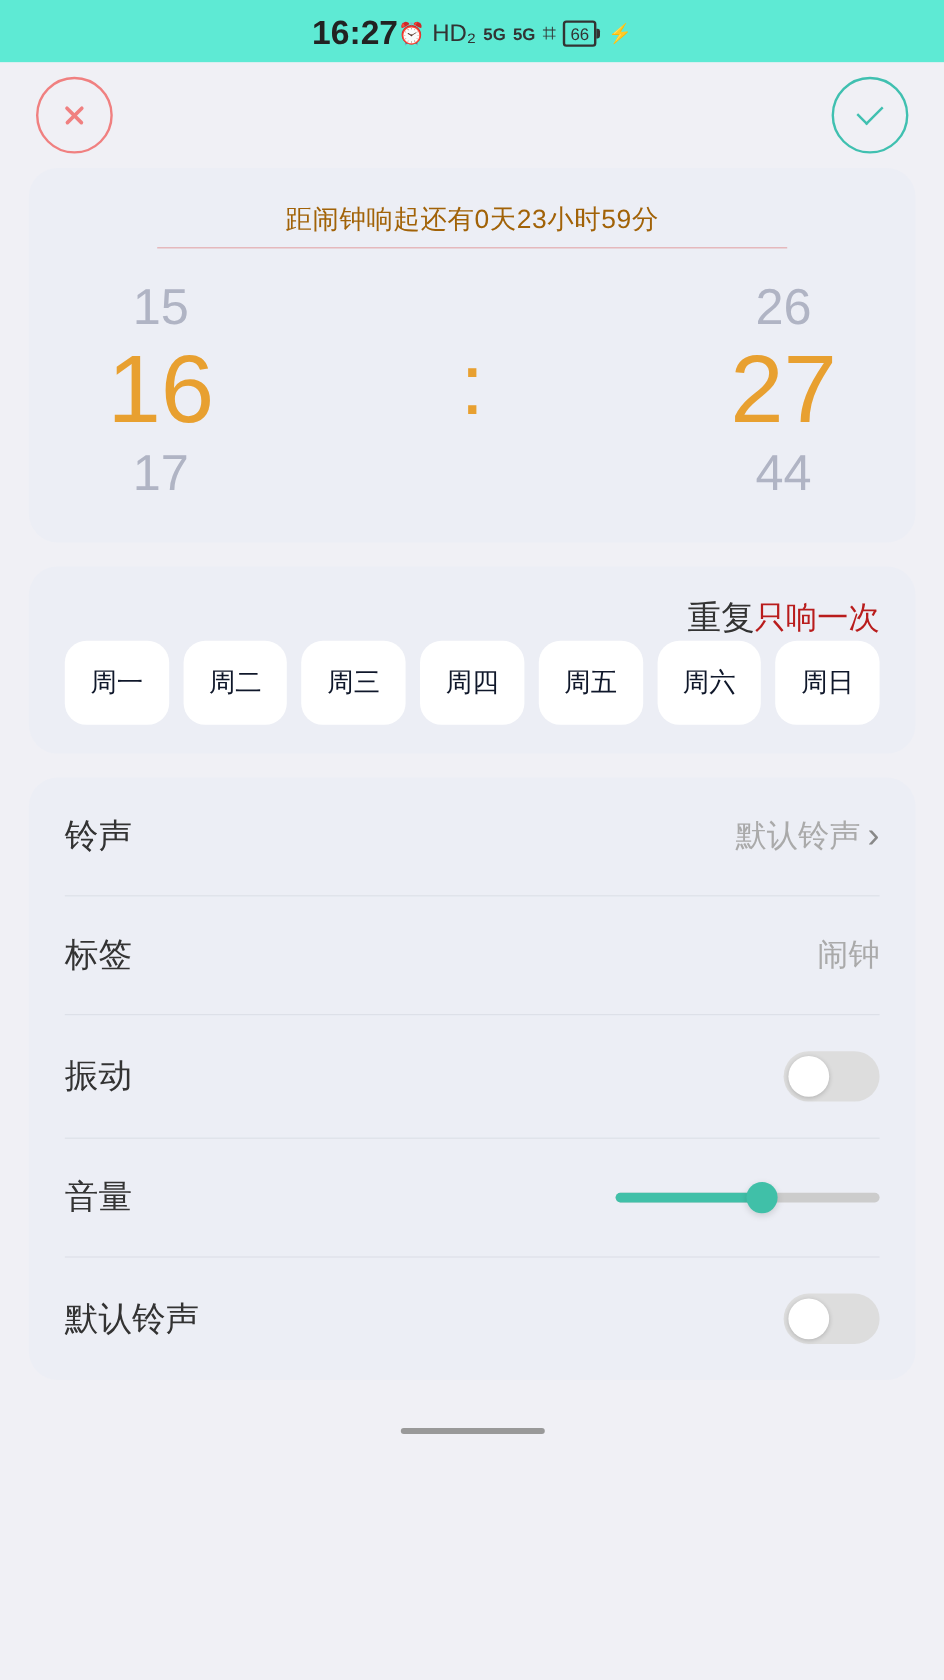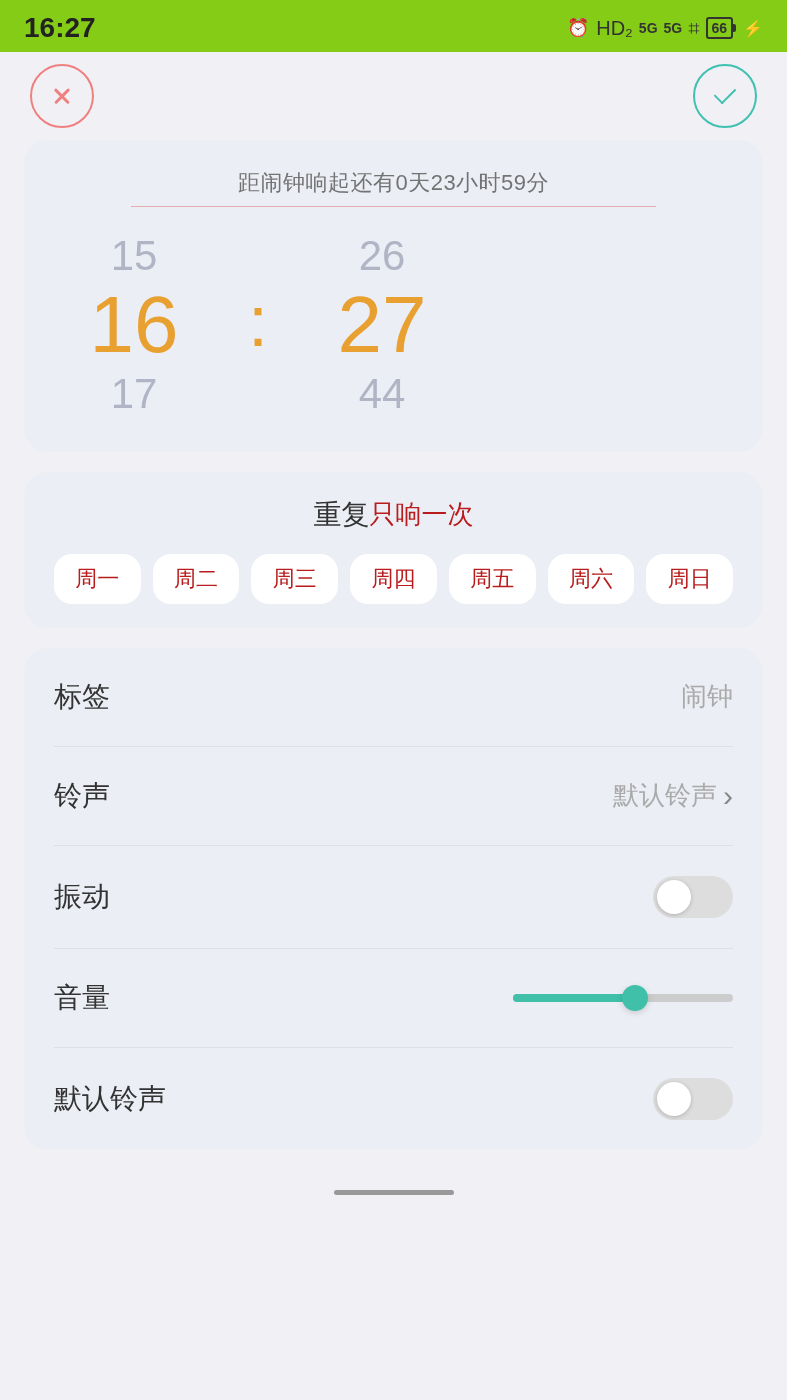--- a/index.html
+++ b/index.html
@@ -8,44 +8,44 @@
       min-height: 1400px;
       background: #f0f0f5;
       font-family: -apple-system, 'PingFang SC', 'Helvetica Neue', sans-serif;
       position: relative;
       overflow-x: hidden;
     }
 
     
     .status-bar {
       display: flex;
-      justify-content: space-between;
+      justify-content: center;
       align-items: center;
       padding: 10px 24px 6px;
-      background: #84cc16;
+      background: #5eead4;
       height: 52px;
     }
     .status-time {
       font-size: 28px;
       font-weight: 600;
       color: #222;
     }
     .status-icons {
       display: flex;
       align-items: center;
       gap: 6px;
       font-size: 18px;
       color: #333;
     }
     .battery-box {
       border: 2px solid #333;
       border-radius: 3px;
       padding: 1px 4px;
       font-size: 14px;
-      font-weight: 700;
+      font-weight: 400;
       position: relative;
     }
     .battery-box::after {
       content: '';
       display: inline-block;
       width: 3px;
       height: 8px;
       background: #333;
       border-radius: 0 2px 2px 0;
       position: absolute;
@@ -117,37 +117,37 @@
     
     .time-picker-card {
       margin: 0 24px 20px;
       background: #eceef5;
       border-radius: 24px;
       padding: 28px 20px 32px;
     }
     .countdown-text {
       text-align: center;
       font-size: 22px;
-      color: #737373;
+      color: #a16207;
       margin-bottom: 8px;
       letter-spacing: 0.5px;
     }
     .countdown-divider {
       width: 75%;
       margin: 0 auto 24px;
       height: 1px;
       background: #e08080;
       opacity: 0.6;
     }
 
     .time-picker {
       display: flex;
-      justify-content: flex-start;
-      align-items: center;
-      gap: 16px;
+      justify-content: space-between;
+      align-items: center;
+      gap: 4px;
     }
     .picker-column {
       display: flex;
       flex-direction: column;
       align-items: center;
       width: 180px;
     }
     .picker-prev, .picker-next {
       font-size: 42px;
       color: #b0b4c4;
@@ -172,45 +172,44 @@
     .settings-card {
       margin: 0 24px 20px;
       background: #eceef5;
       border-radius: 24px;
       padding: 24px 30px;
     }
 
     
     .repeat-header {
       display: flex;
-      justify-content: center;
-      align-items: center;
-      margin-bottom: 20px;
+      justify-content: flex-end;
+      align-items: center;
     }
     .repeat-label {
       font-size: 28px;
       color: #333;
       font-weight: 500;
     }
     .repeat-value {
       font-size: 26px;
       color: #b91c1c;
     }
     .days-row {
       display: flex;
       gap: 12px;
       flex-wrap: wrap;
     }
     .day-btn {
       background: #fff;
       border: none;
       border-radius: 18px;
-      padding: 10px 18px;
+      padding: 20px 18px;
       font-size: 22px;
-      color: #b91c1c;
+      color: #0f172a;
       cursor: pointer;
       flex: 1;
       text-align: center;
       min-width: 60px;
     }
 
     
     .settings-list-card {
       margin: 0 24px 20px;
       background: #eceef5;
@@ -368,30 +367,30 @@
     <button class="day-btn">周四</button>
     <button class="day-btn">周五</button>
     <button class="day-btn">周六</button>
     <button class="day-btn">周日</button>
   </div>
 </div>
 
 <div class="settings-list-card">
 
   <div class="settings-row">
-    <span class="settings-row-label">标签</span>
-    <span class="settings-row-value">闹钟</span>
-  </div>
-
-  <div class="settings-row">
     <span class="settings-row-label">铃声</span>
     <span class="settings-row-value">
       <span>默认铃声</span>
       <span class="arrow" style="font-size:30px;color:#888;">›</span>
     </span>
+  </div>
+
+  <div class="settings-row">
+    <span class="settings-row-label">标签</span>
+    <span class="settings-row-value">闹钟</span>
   </div>
 
   <div class="settings-row">
     <span class="settings-row-label">振动</span>
     <div class="toggle">
       <div class="toggle-thumb"></div>
     </div>
   </div>
 
   <div class="settings-row">

